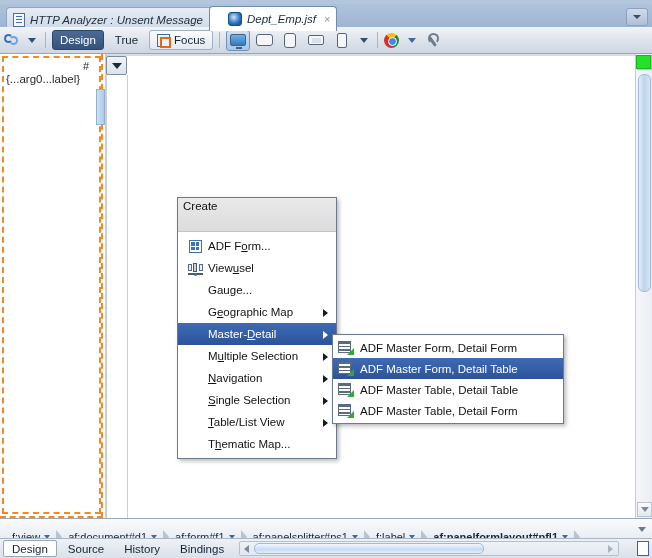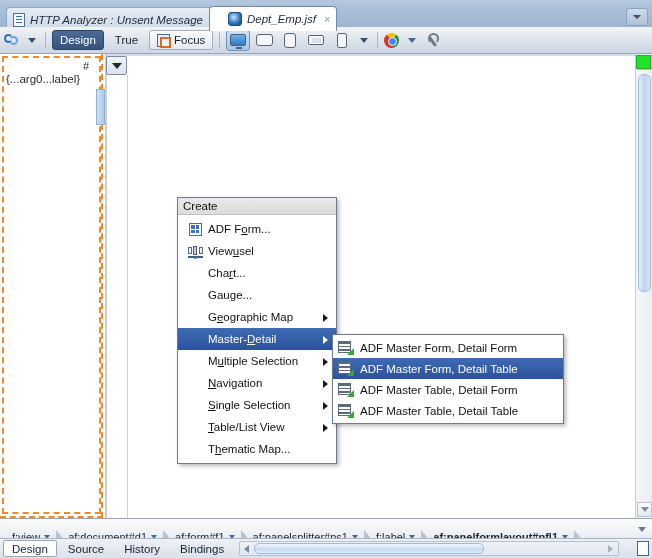--- a/index.html
+++ b/index.html
@@ -227,21 +227,21 @@
   }
 
   
   .ctxmenu{
     position:absolute; left:177px; top:143px; width:160px;
     background:#ffffff; border:1px solid #6b7a8d;
     box-shadow: 2px 2px 4px rgba(0,0,0,0.28);
     z-index:40; font-size:11.5px;
   }
   .ctx-header{
-    height:17px; line-height:17px; padding-left:5px;
+    height:34px; line-height:17px; padding-left:5px;
     background:linear-gradient(180deg,#e9e9e9 0%,#dcdcdc 100%);
     border-bottom:1px solid #c2c2c2;
     color:#111; font-size:11.5px;
   }
   .ctx-body{padding:3px 0 3px 0;}
   .mi{
     position:relative; height:22px; display:flex; align-items:center;
     padding-left:8px; color:#111; white-space:nowrap;
   }
   .mi .mi-ico{ width:18px; flex:0 0 auto; display:flex;align-items:center;justify-content:center;}
@@ -477,24 +477,20 @@
                 <i class="cc c1"></i>
                 <i class="cc c2"></i>
                 <i class="cc c3"></i>
                 <i class="bar"></i>
                 <i class="dot"></i>
               </span>
             </span>
           <span class="mi-lbl"><span>View</span><u>u</u><span>sel</span></span>
         </div>
 
-        <div class="mi">
-          <span class="mi-ico"></span>
-          <span class="mi-lbl"><span>Cha</span><u>r</u><span>t...</span></span>
-        </div>
 
 
         <div class="mi">
           <span class="mi-ico"></span>
           <span class="mi-lbl"><span>Gau</span><u>g</u><span>e...</span></span>
         </div>
 
         <div class="mi">
           <span class="mi-ico"></span>
           <span class="mi-lbl"><span>G</span><u>e</u><span>ographic Map</span></span>
@@ -554,28 +550,28 @@
             <i class="lines"></i>
             <i class="tri"></i>
           </span>
         <span>ADF Master Form, Detail Table</span>
       </div>
       <div class="smi">
         <span class="ico-md">
             <i class="lines"></i>
             <i class="tri"></i>
           </span>
-        <span>ADF Master Table, Detail Form</span>
+        <span>ADF Master Table, Detail Table</span>
       </div>
       <div class="smi">
         <span class="ico-md">
             <i class="lines"></i>
             <i class="tri"></i>
           </span>
-        <span>ADF Master Table, Detail Table</span>
+        <span>ADF Master Table, Detail Form</span>
       </div>
     </div>
 
   </div>
 
   <div class="crumbbar">
     <div class="crumb">
       <span>f:view</span>
       <span class="cdrop"></span>
       <span class="sepchev"></span>

